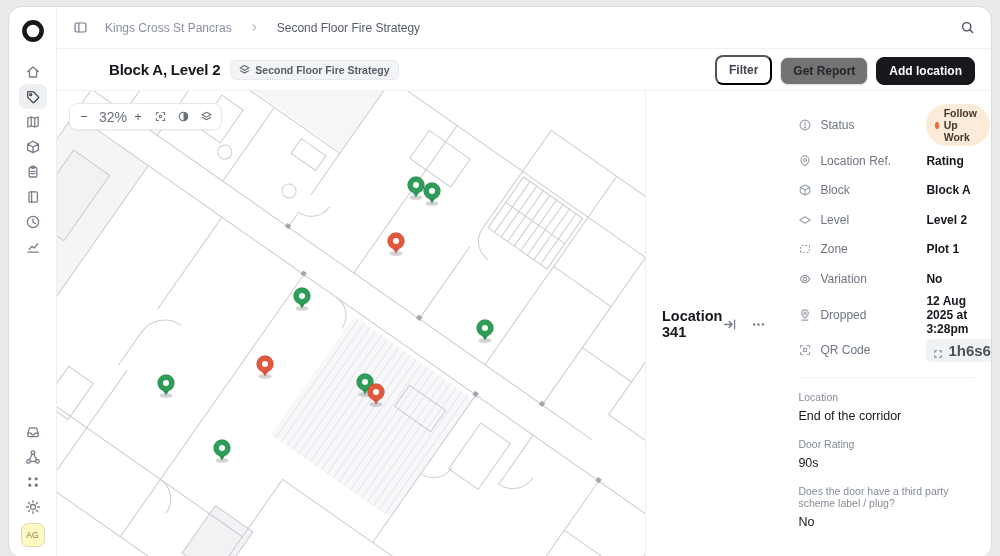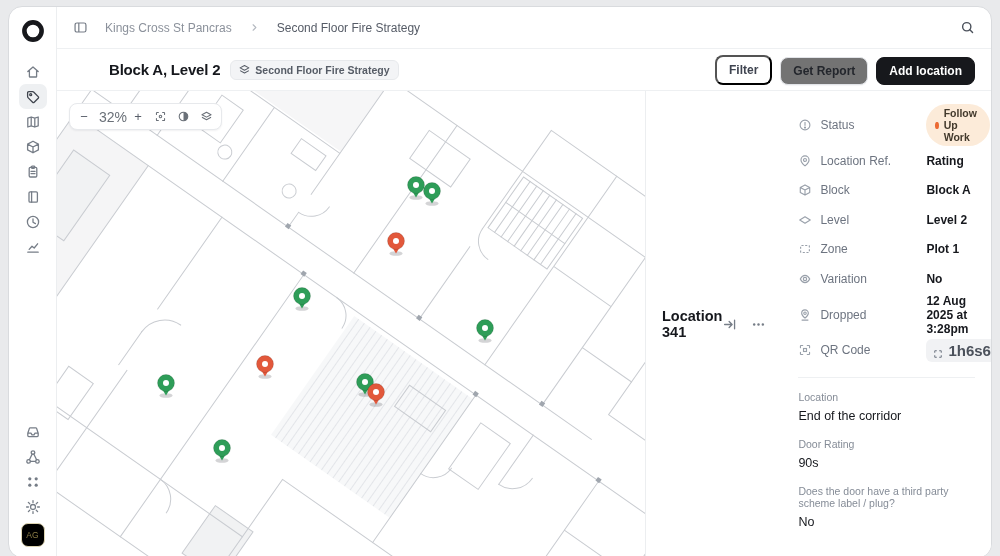--- a/index.html
+++ b/index.html
@@ -20,21 +20,21 @@
   }
   .logo { margin-bottom: 12px; }
   .nav-btn {
     width: 28px; height: 25px; display: flex; align-items: center; justify-content: center;
     color: #767d87; border-radius: 7px; cursor: pointer; margin-bottom: 0px;
   }
   .nav-btn.active { background: #eef0f2; color: #40454e; }
   .sidebar .spacer { flex: 1; }
   .avatar {
     width: 24px; height: 24px; margin-top: 4px; border-radius: 7px;
-    background: #000000; border: 1px solid #ded5b3; color: #8b7c45;
+    background: #fef9c3; border: 1px solid #ded5b3; color: #8b7c45;
     font-size: 8.5px; font-weight: normal; display: flex; align-items: center; justify-content: center;
   }
 
   
   .main { flex: 1; display: flex; flex-direction: column; min-width: 0; }
 
   .header {
     height: 42px; flex: 0 0 42px; border-bottom: 1px solid #eef0f2;
     display: flex; align-items: center; padding: 0 16px; gap: 17px;
   }

